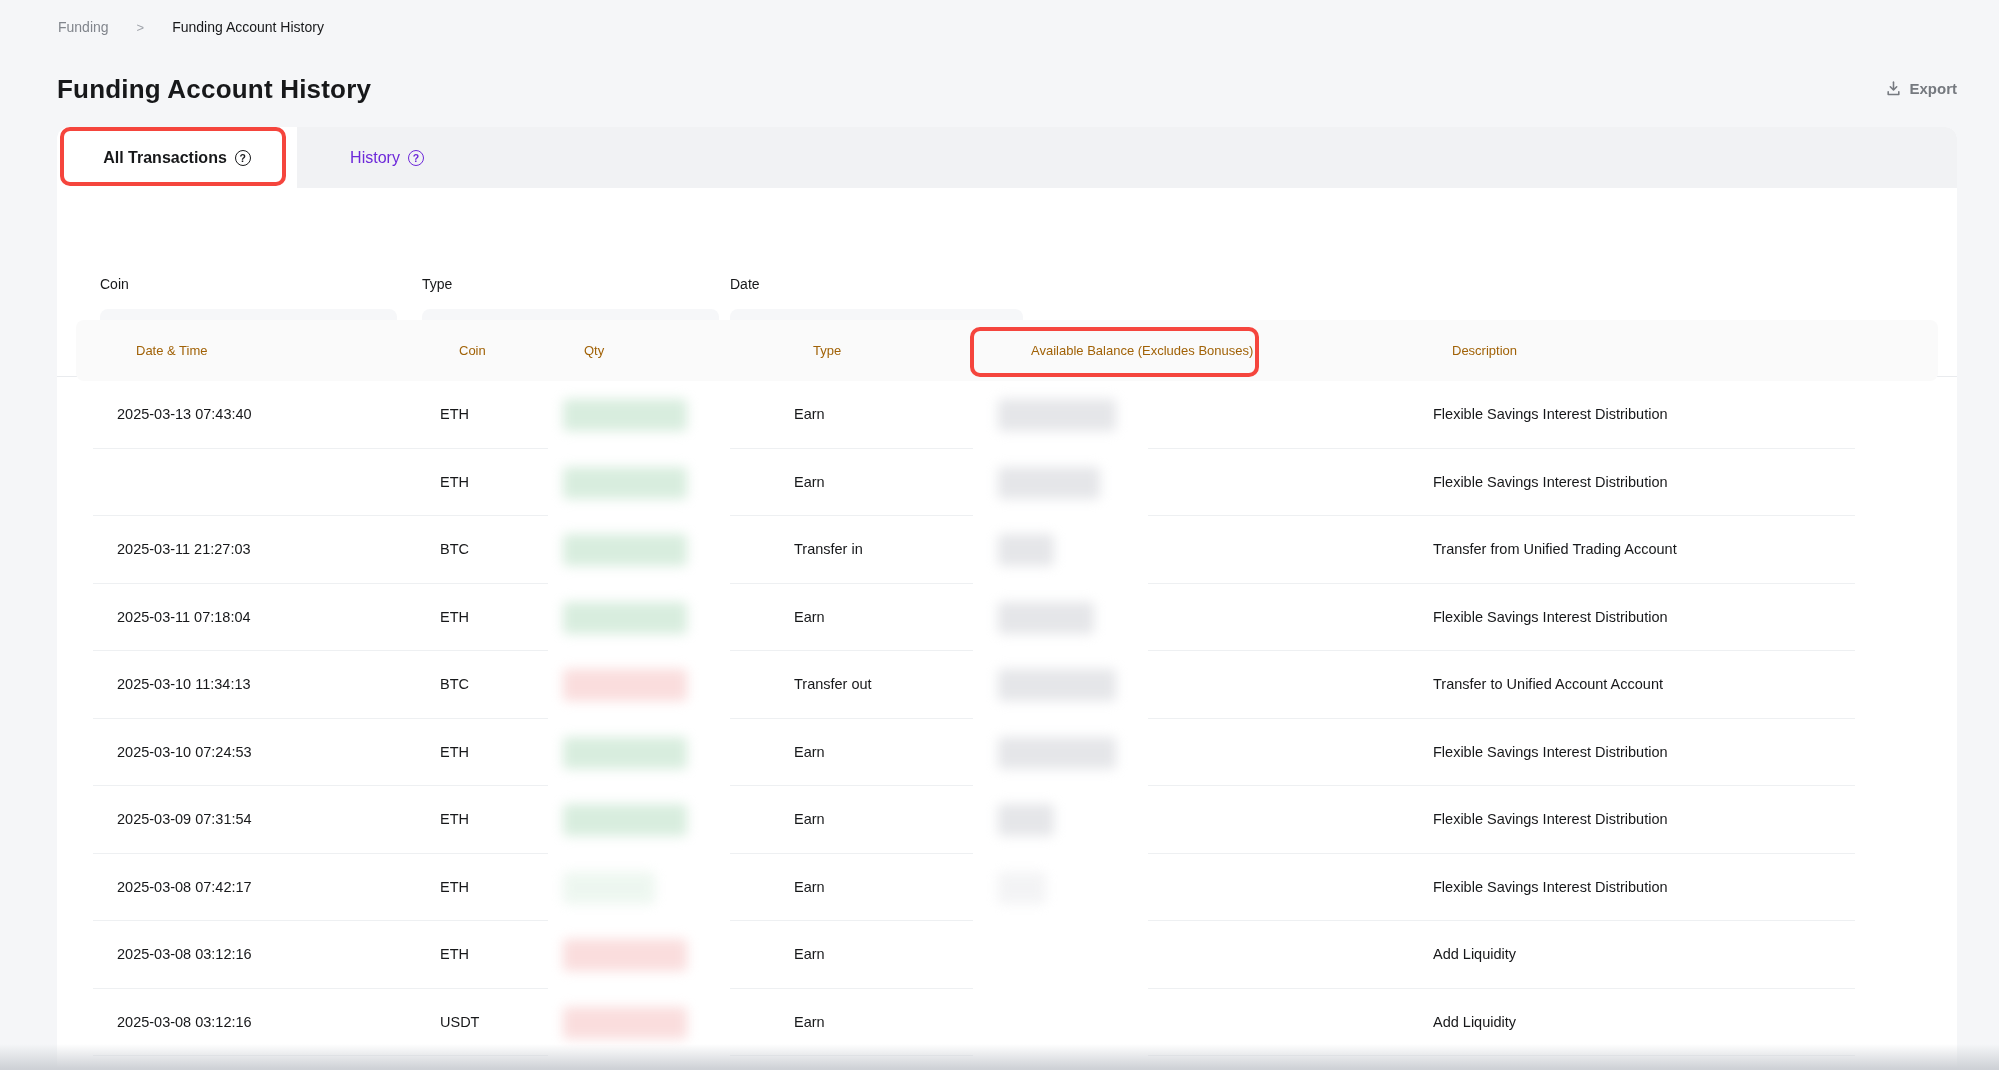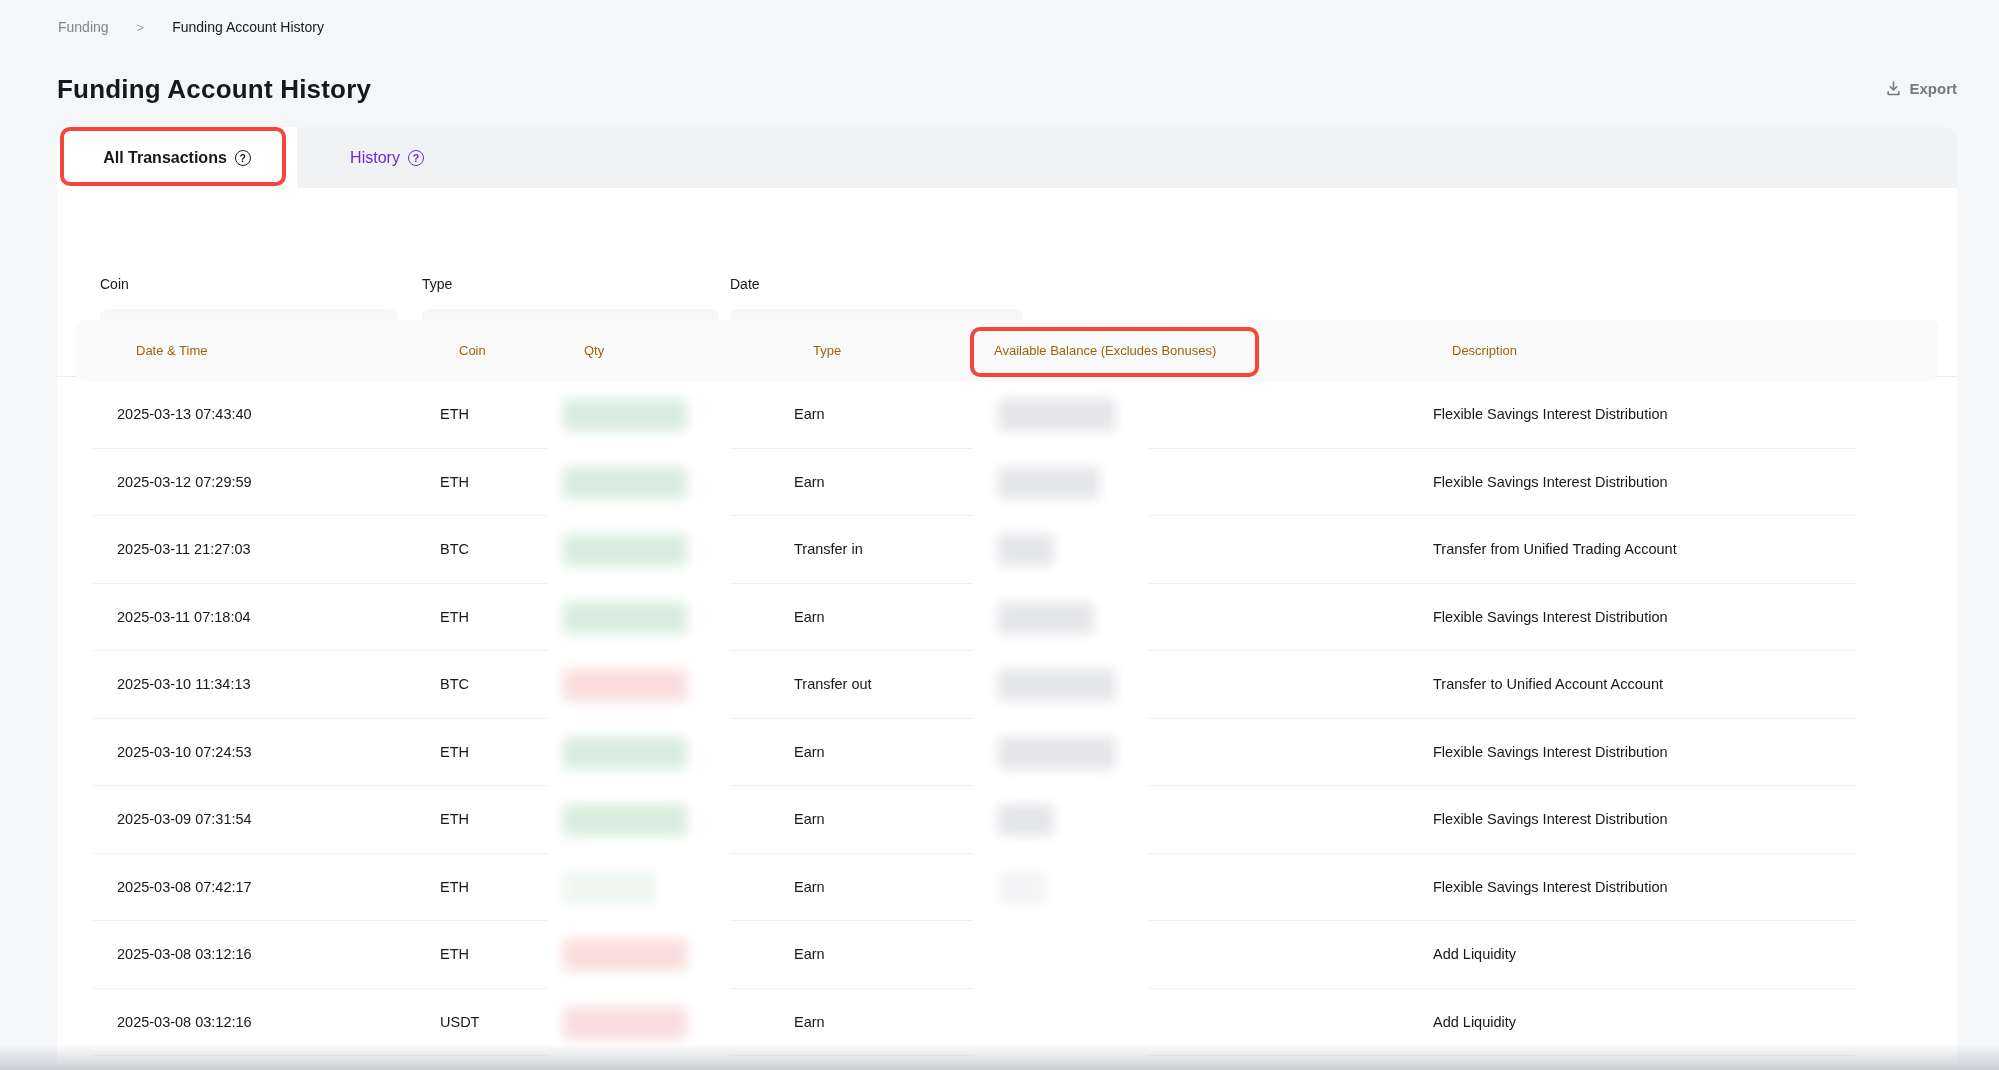--- a/index.html
+++ b/index.html
@@ -60,21 +60,21 @@
 
   .blur-strip { position:absolute; top:0; bottom:0; background:#fff; z-index:2; }
   .strip-qty { left:491px; width:182px; }
   .strip-bal { left:916px; width:175px; }
 
   .row { position:relative; height:67.5px; }
   .row-line { position:absolute; left:36px; right:102px; bottom:0; height:1px; background:#eef0f2; z-index:1; }
   .cell { position:absolute; top:0; line-height:67.5px; font-size:14.5px; color:#17181a; white-space:nowrap; }
   .c-datetime { left:60px; } .c-coin { left:383px; } .c-type { left:737px; } .c-desc { left:1376px; }
   .th-datetime { left:60px; } .th-coin { left:383px; } .th-qty { left:508px; }
-  .th-type { left:737px; } .th-bal { left:918px; } .th-desc { left:1376px; }
+  .th-type { left:737px; } .th-bal { left:955px; } .th-desc { left:1376px; }
 
   .blur-block { position:absolute; top:18px; height:32px; border-radius:4px; filter:blur(6px); z-index:3; }
   .qty-block { left:506px; width:124px; }
   .pos .qty-block { background:#d8edde; }
   .neg .qty-block { background:#fadddd; }
   .bal-block { left:941px; background:#e5e6e9; }
 
   .row:nth-child(1) .bal-block{width:118px} .row:nth-child(2) .bal-block{width:92px}
   .row:nth-child(3) .bal-block{width:118px} .row:nth-child(4) .bal-block{width:102px}
   .row:nth-child(5) .bal-block{width:56px}  .row:nth-child(6) .bal-block{width:96px}
@@ -170,21 +170,20 @@
     <div class="row pos">
       <span class="cell c-datetime">2025-03-13 07:43:40</span>
       <span class="cell c-coin">ETH</span>
       <span class="blur-block qty-block"></span>
       <span class="cell c-type">Earn</span>
       <span class="blur-block bal-block"></span>
       <span class="cell c-desc">Flexible Savings Interest Distribution</span>
       <span class="row-line"></span>
     </div>
     <div class="row pos">
-      <span class="cell c-datetime">2025-03-12 07:29:59</span>
       <span class="cell c-coin">ETH</span>
       <span class="blur-block qty-block"></span>
       <span class="cell c-type">Earn</span>
       <span class="blur-block bal-block"></span>
       <span class="cell c-desc">Flexible Savings Interest Distribution</span>
       <span class="row-line"></span>
     </div>
     <div class="row pos">
       <span class="cell c-datetime">2025-03-11 21:27:03</span>
       <span class="cell c-coin">BTC</span>

